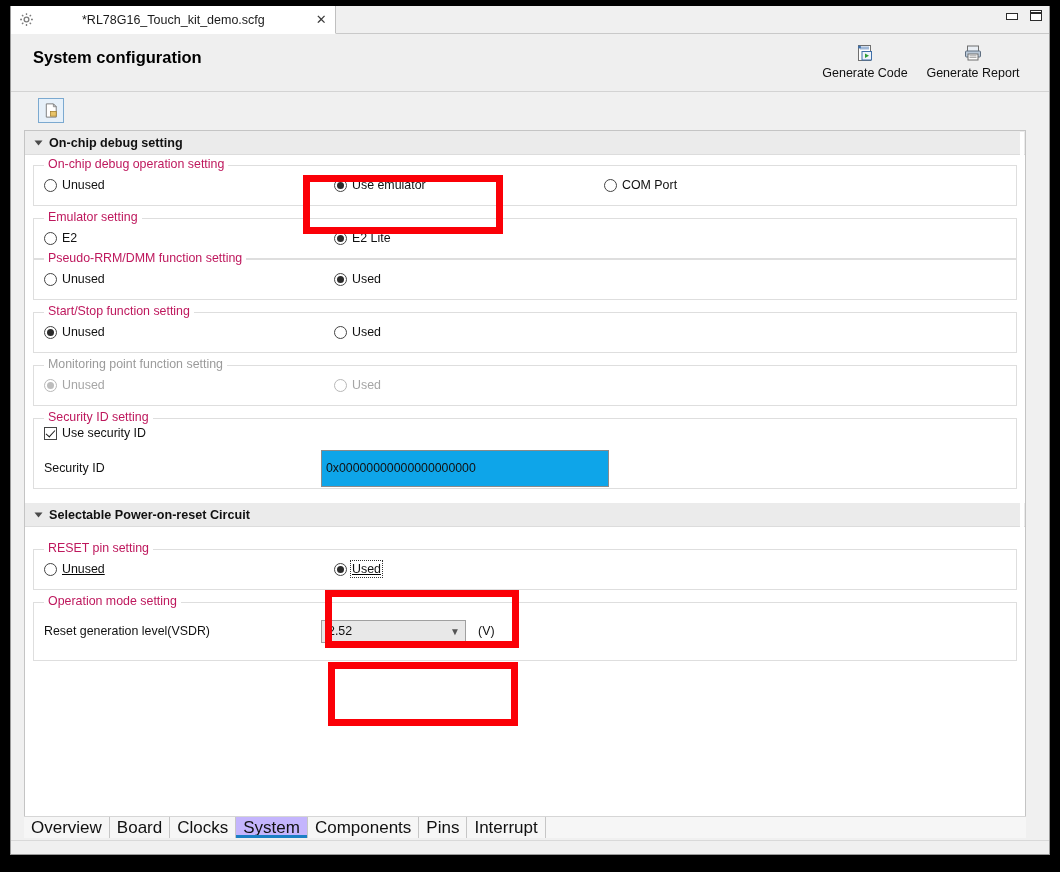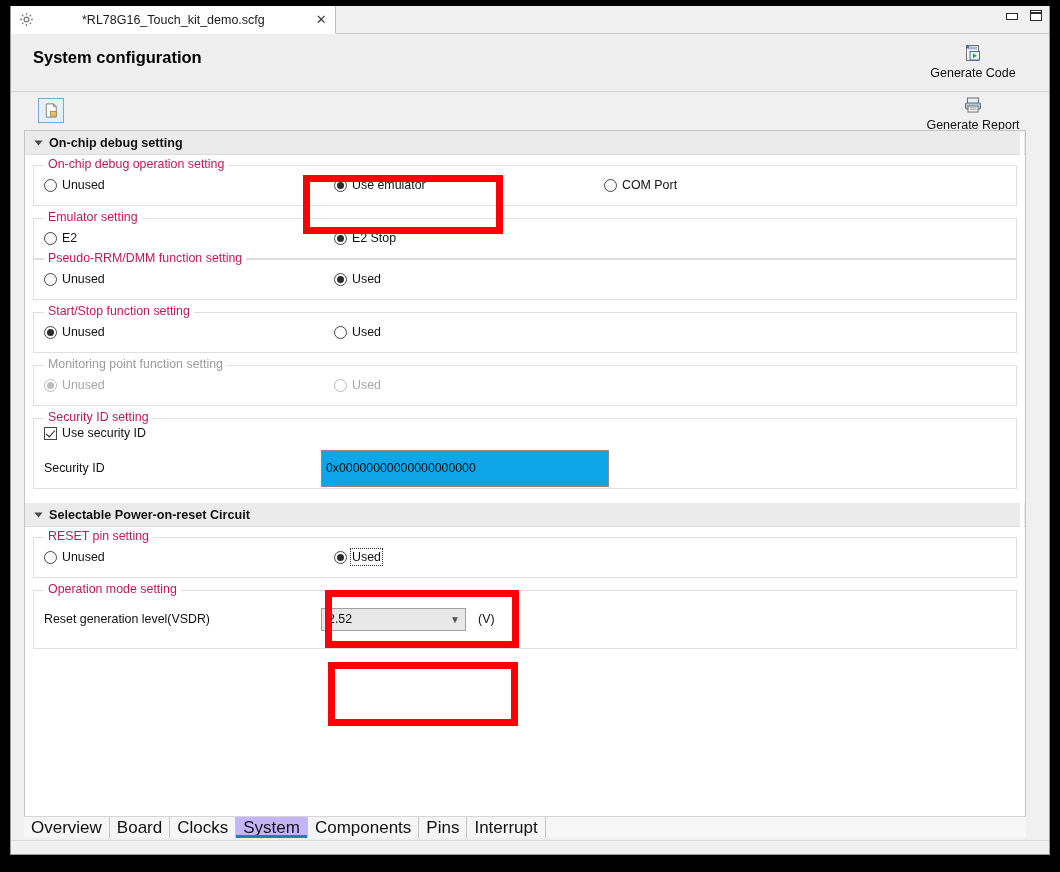--- a/index.html
+++ b/index.html
@@ -100,22 +100,21 @@
     position: absolute;
     left: 22px; top: 14px;
     font-size: 16.5px;
     font-weight: bold;
     color: #000000;
   }
   .header-actions {
     position: absolute;
     right: 22px; top: 6px;
     display: flex;
-    gap: 12px;
-    flex-direction: column;
+    gap: 0px;
   }
   .hact {
     width: 108px;
     text-align: center;
     cursor: pointer;
     padding-top: 2px;
   }
   .hact .ico { height: 22px; display: flex; align-items: center; justify-content: center; }
   .hact .lbl {
     font-size: 12.5px;
@@ -447,21 +446,21 @@
     <div class="group" style="margin-top:12px;">
       <div class="legend-line"></div>
       <span class="legend">Emulator setting</span>
       <div class="row">
         <div class="radio-item" style="width:290px;">
           <span class="radio"></span>
           <span class="radio-label">E2</span>
         </div>
         <div class="radio-item">
           <span class="radio checked"></span>
-          <span class="radio-label">E2 Stop</span>
+          <span class="radio-label">E2 Lite</span>
         </div>
       </div>
     </div>
 
     <div class="group" style="">
       <div class="legend-line"></div>
       <span class="legend">Pseudo-RRM/DMM function setting</span>
       <div class="row">
         <div class="radio-item" style="width:290px;">
           <span class="radio"></span>
@@ -517,21 +516,21 @@
         <span class="field-label" style="width:277px;">Security ID</span>
         <span class="text-input" style="width:288px;">0x00000000000000000000</span>
       </div>
     </div>
 
     <div class="section-header" style="margin-top:14px;">
       <span class="twisty"></span>
       <span class="sh-label">Selectable Power-on-reset Circuit</span>
     </div>
 
-    <div class="group" style="margin-top:10px;">
+    <div class="group" style="margin-top:22px;text-decoration:underline;">
       <div class="legend-line"></div>
       <span class="legend">RESET pin setting</span>
       <div class="row">
         <div class="radio-item" style="width:290px;">
           <span class="radio"></span>
           <span class="radio-label">Unused</span>
         </div>
         <div class="radio-item focus">
           <span class="radio checked"></span>
           <span class="radio-label">Used</span>

